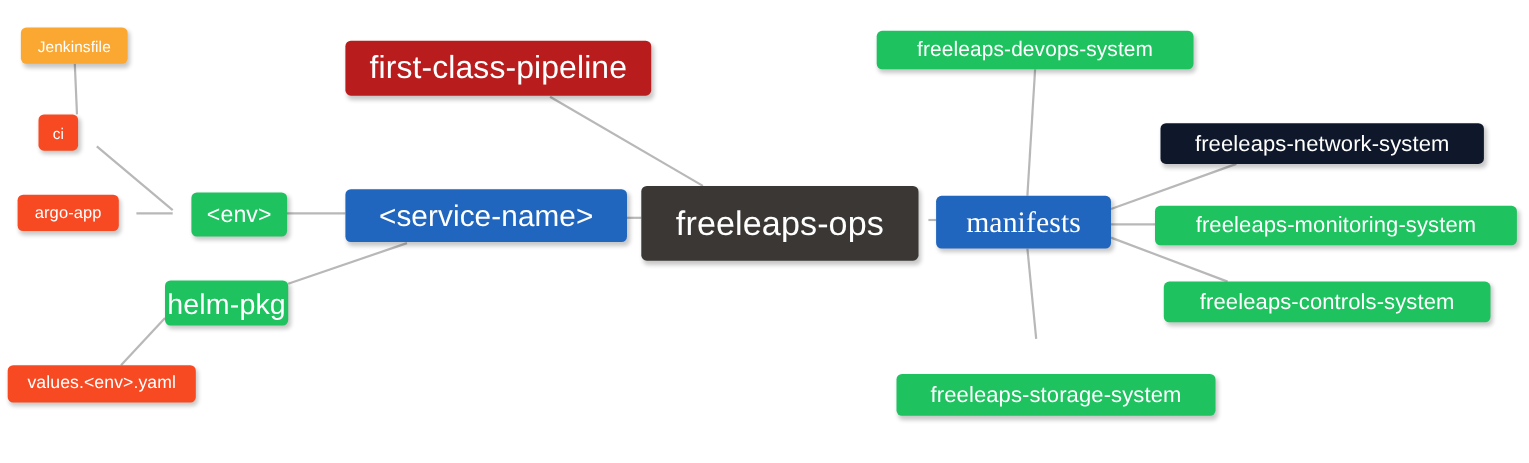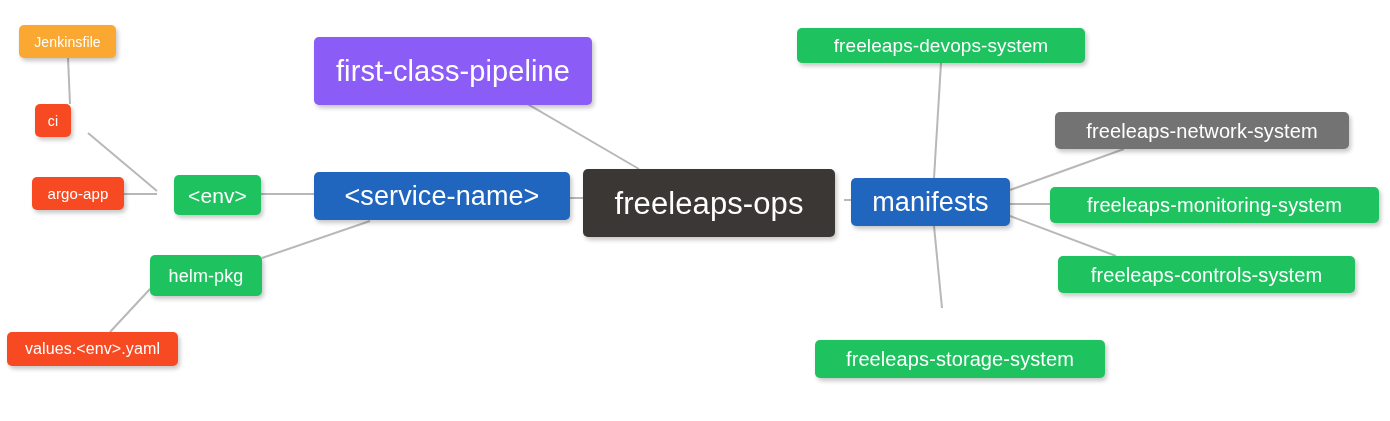--- a/index.html
+++ b/index.html
@@ -60,27 +60,27 @@
       <path d="M 844 200 L 851 200" class="edge" stroke="#b8b8b8"></path>
       <path d="M 934 178 L 941 63" class="edge" stroke="#b8b8b8"></path>
       <path d="M 1010 190 L 1124 149" class="edge" stroke="#b8b8b8"></path>
       <path d="M 1010 204 L 1050 204" class="edge" stroke="#b8b8b8"></path>
       <path d="M 1010 216 L 1116 256" class="edge" stroke="#b8b8b8"></path>
       <path d="M 934 226 L 942 308" class="edge" stroke="#b8b8b8"></path>
     </svg>
   <div id="node-layer">
       <div class="node" style="left: 19px; top: 25px; width: 97px; height: 33px; background: rgb(250, 168, 50); font-size: 14px;">Jenkinsfile</div>
       <div class="node" style="left: 35px; top: 104px; width: 36px; height: 33px; background: rgb(247, 74, 35); font-size: 14px;">ci</div>
-      <div class="node" style="left: 32px; top: 177px; width: 92px; height: 33px; background: rgb(247, 74, 35); font-size: 15px;">argo-app</div>
+      <div class="node" style="left: 16px; top: 177px; width: 92px; height: 33px; background: rgb(247, 74, 35); font-size: 15px;">argo-app</div>
       <div class="node" style="left: 157px; top: 175px; width: 87px; height: 40px; background: rgb(30, 194, 95); font-size: 21px; margin-left: 17px;">&lt;env&gt;</div>
-      <div class="node" style="left: 150px; top: 255px; width: 112px; height: 41px; background: rgb(30, 194, 95); font-size: 18px;">helm-pkg</div>
+      <div class="node" style="left: 150px; top: 255px; width: 112px; height: 41px; background: rgb(30, 194, 95); font-size: 26px;">helm-pkg</div>
       <div class="node" style="left: 7px; top: 332px; width: 171px; height: 34px; background: rgb(247, 74, 35); font-size: 16px;">values.&lt;env&gt;.yaml</div>
-      <div class="node" style="left: 314px; top: 37px; width: 278px; height: 68px; background: #8b5cf6; font-size: 29px;">first-class-pipeline</div>
+      <div class="node" style="left: 314px; top: 37px; width: 278px; height: 50px; background: #b91c1c; font-size: 29px;">first-class-pipeline</div>
       <div class="node" style="left: 314px; top: 172px; width: 256px; height: 48px; background: rgb(32, 101, 190); font-size: 27px;">&lt;service-name&gt;</div>
       <div class="node" style="left: 583px; top: 169px; width: 252px; height: 68px; background: rgb(59, 55, 53); font-size: 31px;">freeleaps-ops</div>
-      <div class="node" style="left: 851px; top: 178px; width: 159px; height: 48px; background: rgb(32, 101, 190); font-size: 27px;">manifests</div>
+      <div class="node" style="left: 851px; top: 178px; width: 159px; height: 48px; background: rgb(32, 101, 190); font-size: 27px; font-family: Liberation Serif, serif;">manifests</div>
       <div class="node" style="left: 797px; top: 28px; width: 288px; height: 35px; background: rgb(30, 194, 95); font-size: 19px;">freeleaps-devops-system</div>
-      <div class="node" style="left: 1055px; top: 112px; width: 294px; height: 37px; background: #737373; font-size: 20px;">freeleaps-network-system</div>
+      <div class="node" style="left: 1055px; top: 112px; width: 294px; height: 37px; background: #0f172a; font-size: 20px;">freeleaps-network-system</div>
       <div class="node" style="left: 1050px; top: 187px; width: 329px; height: 36px; background: rgb(30, 194, 95); font-size: 20px;">freeleaps-monitoring-system</div>
       <div class="node" style="left: 1058px; top: 256px; width: 297px; height: 37px; background: rgb(30, 194, 95); font-size: 20px;">freeleaps-controls-system</div>
       <div class="node" style="left: 815px; top: 308px; width: 290px; height: 38px; background: rgb(30, 194, 95); font-size: 20px; margin-top: 32px;">freeleaps-storage-system</div>
     </div>
 </div>
 
 </body></html>

